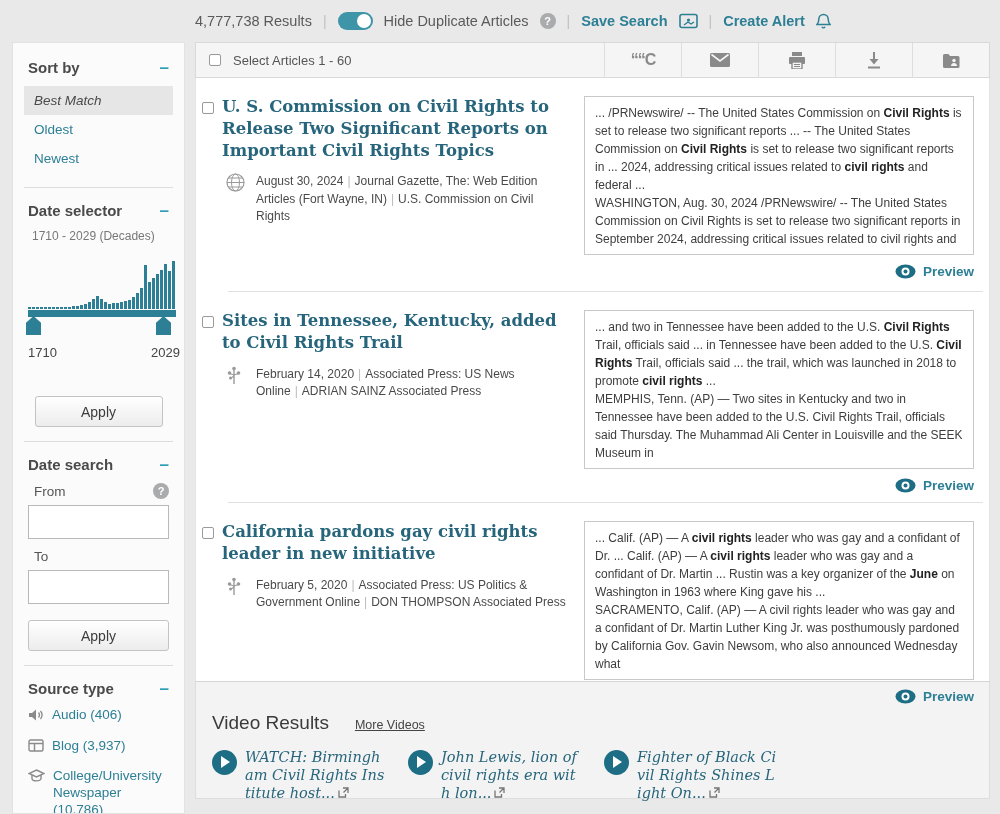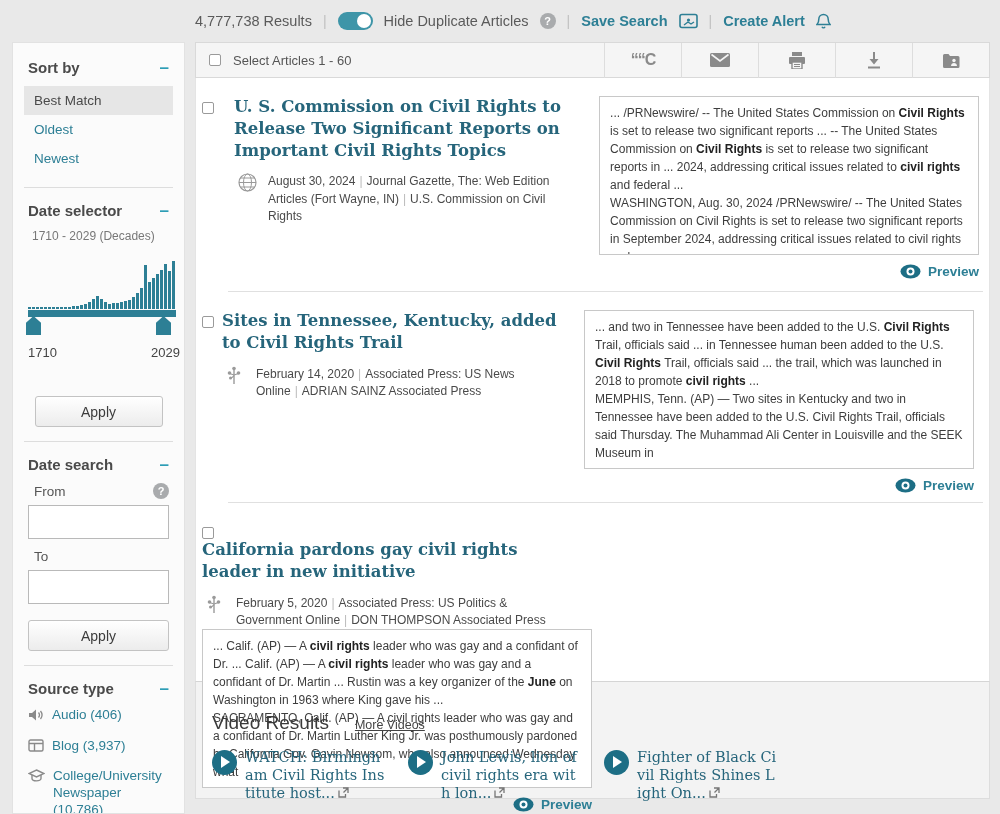--- a/index.html
+++ b/index.html
@@ -14,21 +14,21 @@
   .toggle .knob { position:absolute; right:2px; top:2px; width:14px; height:14px; border-radius:50%; background:#fff; }
   .help-circ { width:16px; height:16px; border-radius:50%; background:#a9abad; color:#fff; font-size:11px; font-weight:bold; display:inline-flex; align-items:center; justify-content:center; }
   .teal-link { color:#2d7f95; font-weight:bold; cursor:pointer; }
   .icon-teal { stroke:#2d7f95; fill:none; stroke-width:1.6; }
 
   
   .sidebar { position:absolute; left:12px; top:42px; width:173px; height:772px; background:#fbfbfb; border:1px solid #e2e2e2; padding:16px 15px 0 15px; overflow:hidden; }
   .sec-head { display:flex; justify-content:space-between; align-items:center; font-size:15px; font-weight:bold; color:#4a4a4a; margin-bottom:10px; }
   .collapse { color:#2d9db5; font-size:17px; font-weight:bold; cursor:pointer; line-height:10px; }
   .sort-opt { font-size:13.5px; color:#2d7f95; padding:7px 10px; margin:0 -4px; cursor:pointer; }
-  .sort-opt.selected { background:#e6e6e6; color:#4a4a4a; }
+  .sort-opt.selected { background:#e6e6e6; color:#4a4a4a;font-style:italic; }
   .divider { border-top:1px solid #ddd; margin:14px -4px; }
   .range-label { font-size:12px; color:#777; margin:2px 0 16px 4px; }
   .hbars { display:flex; align-items:flex-end; gap:1.5px; height:50px; width:148px; }
   .hbar { width:2.5px; background:#2d7f95; }
   .htrack { width:148px; height:7px; background:#2d7f95; margin-top:1px; }
   .histo-wrap { position:relative; margin-bottom:36px; }
   .hhandle { position:absolute; width:15px; height:19px; background:#2d7f95; top:57px; clip-path:polygon(50% 0,100% 35%,100% 100%,0 100%,0 35%); cursor:pointer; }
   .hhandle.left { left:-2px; } .hhandle.right { right:-2px; }
   .hlabels { display:flex; justify-content:space-between; font-size:13px; color:#444; margin-top:28px; width:152px; }
   .btn { display:block; width:100%; height:31px; background:linear-gradient(#ffffff,#ececec); border:1px solid #c3c3c3; border-radius:3px; font-size:14px; color:#3c3c3c; font-family:"Liberation Sans",sans-serif; cursor:pointer; }
@@ -56,28 +56,28 @@
   .art-title { font-family:"DejaVu Serif","Liberation Serif",serif; font-size:16.5px; font-weight:bold; color:#26657b; line-height:1.32; cursor:pointer; }
   .meta-row { display:flex; gap:10px; margin:12px 0 0 4px; }
   .meta-icon { flex:0 0 20px; }
   .meta-text { font-size:12px; color:#4a4a4a; line-height:1.45; }
   .meta-text .pipe { color:#bbb; padding:0 4px; }
   .art-right { width:390px; }
   .snippet { border:1px solid #c8c8c8; background:#fff; padding:7px 10px; font-size:12px; line-height:1.5; color:#3d3d3d; height:159px; overflow:hidden; white-space:pre-line; cursor:default; }
   .snippet .sn-b { font-weight:bold; color:#222; }
   .preview-row { display:flex; justify-content:flex-end; align-items:center; gap:7px; margin-top:9px; color:#2d7f95; font-size:13.5px; font-weight:bold; cursor:pointer; }
   .art-sep { border-top:1px solid #e0e0e0; margin:16px 6px 0 32px; }
-  .a1 { height:197px;gap:12px; } .a2 { height:194px; } .a3 { height:178px;flex-direction:column; }
+  .a1 { height:197px; } .a2 { height:194px; } .a3 { height:178px; }
 
   
   .videos { background:#f3f3f3; border:1px solid #ddd; border-top:1px solid #d5d5d5; padding:20px 16px 0 16px; height:118px; }
   .vid-head { display:flex; align-items:baseline; gap:26px; }
   .vid-title { font-size:19px; color:#3a3a3a; }
   .more-videos { font-size:12.5px; color:#444; text-decoration:underline; cursor:pointer;margin-top:16px; }
-  .vid-row { display:flex; margin-top:14px; gap:10px; }
+  .vid-row { display:flex; margin-top:14px; gap:10px;font-style:italic; }
   .vid-item { display:flex; gap:8px; width:186px; cursor:pointer; }
   .play-circ { flex:0 0 25px; width:25px; height:25px; border-radius:50%; background:#1d6e85; position:relative; margin-top:2px; }
   .play-circ:after { content:""; position:absolute; left:9px; top:6px; border-left:9px solid #fff; border-top:6px solid transparent; border-bottom:6px solid transparent; }
   .vid-text { font-family:"DejaVu Serif","Liberation Serif",serif; font-size:14.5px; color:#26657b; line-height:1.25; word-break:break-all; width:140px; }
   .ext-icon { display:inline-block; margin-left:3px; }
 </style>
 </head>
 <body>
 
 <div class="page">
@@ -295,21 +295,21 @@
                   <circle cx="8" cy="2.5" r="1.8" fill="#9a9a9a"></circle>
                   <circle cx="3.5" cy="7" r="1.8" fill="#9a9a9a"></circle>
                   <circle cx="12.5" cy="7" r="1.8" fill="#9a9a9a"></circle>
                   <circle cx="4.5" cy="12" r="1.5" fill="#9a9a9a"></circle>
                   <path d="M8 10 L4.5 12.5 M8 9 L12.5 7.5 M8 9 L3.5 7.5" stroke="#9a9a9a" stroke-width="1.1"></path>
                 </svg></span>
             <span class="meta-text"><span>February 14, 2020</span><span class="pipe">|</span><span>Associated Press: US News Online</span><span class="pipe">|</span><span>ADRIAN SAINZ Associated Press</span></span>
           </div>
         </div>
         <div class="art-right">
-          <div class="snippet"><span>... and two in Tennessee have been added to the U.S. </span><span class="sn-b">Civil Rights</span><span> Trail, officials said ... in Tennessee human been added to the U.S. </span><span class="sn-b">Civil Rights</span><span> Trail, officials said ... the trail, which was launched in 2018 to promote </span><span class="sn-b">civil rights</span><span> ...
+          <div class="snippet"><span>... and two in Tennessee have been added to the U.S. </span><span class="sn-b">Civil Rights</span><span> Trail, officials said ... in Tennessee have been added to the U.S. </span><span class="sn-b">Civil Rights</span><span> Trail, officials said ... the trail, which was launched in 2018 to promote </span><span class="sn-b">civil rights</span><span> ...
 MEMPHIS, Tenn. (AP) — Two sites in Kentucky and two in Tennessee have been added to the U.S. Civil Rights Trail, officials said Thursday. The Muhammad Ali Center in Louisville and the SEEK Museum in</span></div>
           <div class="preview-row">
             <svg width="21" height="15" viewBox="0 0 21 15">
                 <ellipse cx="10.5" cy="7.5" rx="10" ry="7" fill="#1d6e85"></ellipse>
                 <circle cx="10.5" cy="7.5" r="4" fill="#fff"></circle>
                 <circle cx="10.5" cy="7.5" r="2" fill="#1d6e85"></circle>
               </svg>
             <span>Preview</span>
           </div>
         </div>

